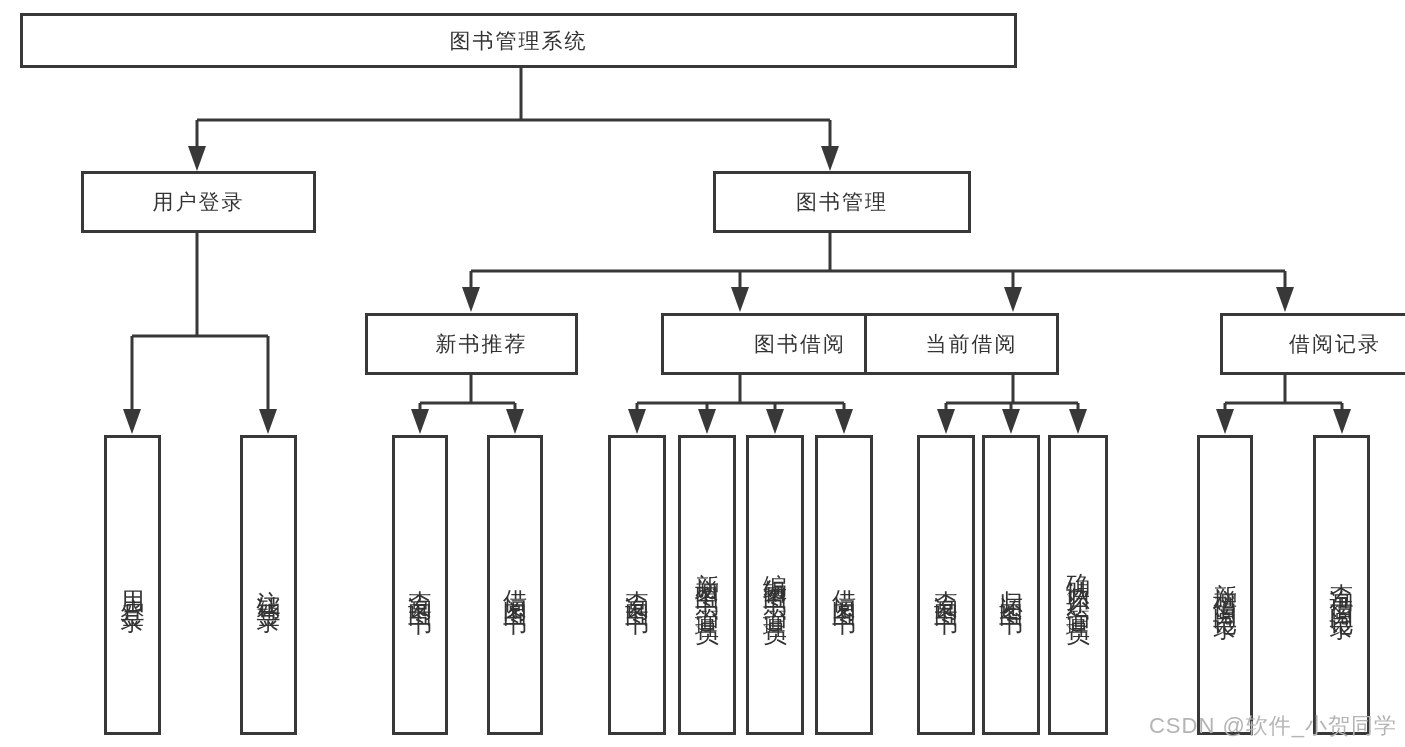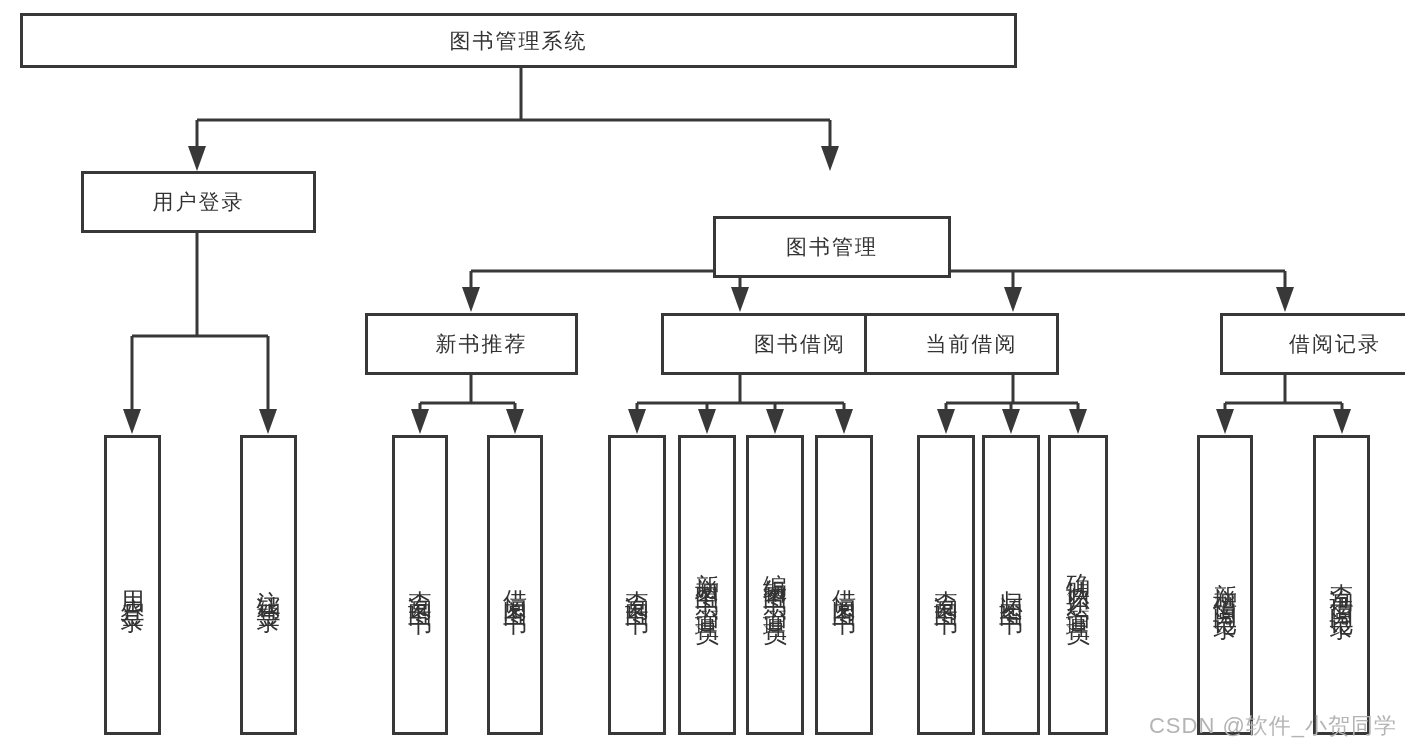--- a/index.html
+++ b/index.html
@@ -96,21 +96,21 @@
       <polygon points="1002,409 1020,409 1011,434"></polygon>
       <polygon points="1069,409 1087,409 1078,434"></polygon>
       <polygon points="1216,409 1234,409 1225,434"></polygon>
       <polygon points="1333,409 1351,409 1342,434"></polygon>
     </g>
   </svg>
 
   <div class="box hbox root-box">图书管理系统</div>
 
   <div class="box hbox l2" style="left:81px;width:235px;">用户登录</div>
-  <div class="box hbox l2" style="left:713px;width:238px;margin-top:45px;">图书管理</div>
+  <div class="box hbox l2" style="left:713px;width:258px;">图书管理</div>
 
   <div class="box hbox l3" style="left:365px;width:213px;">新书推荐</div>
   <div class="box hbox l3" style="left:661px;width:258px;">图书借阅</div>
   <div class="box hbox l3" style="left:864px;width:195px;">当前借阅</div>
   <div class="box hbox l3" style="left:1180px;width:210px;margin-left:40px;">借阅记录</div>
 
   <div class="box leaf" style="left:104px;width:57px;">用户登录</div>
   <div class="box leaf" style="left:240px;width:57px;">注销登录</div>
 
   <div class="box leaf" style="left:392px;width:56px;">查询图书</div>

